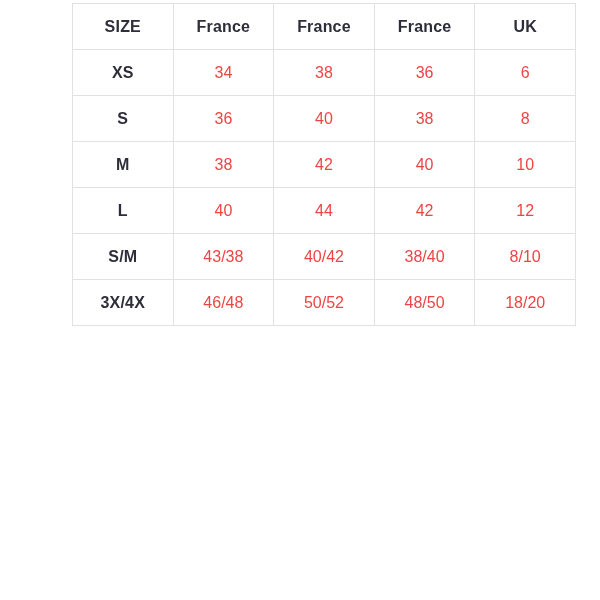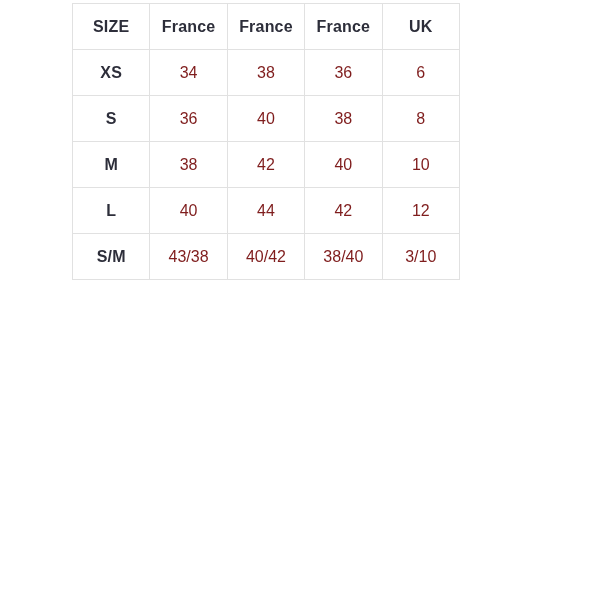--- a/index.html
+++ b/index.html
@@ -18,40 +18,40 @@
     background: #ffffff;
   }
   .tables-wrap {
     position: absolute;
     left: 72px;
     top: 3px;
     width: 440px;
   }
   table.size-table {
     border-collapse: collapse;
-    width: 388px;
+    width: 504px;
     table-layout: fixed;
     border-radius: 27px;
   }
   table.size-table td {
     border: 1px solid #e1e1e1;
     height: 46px;
     text-align: center;
     vertical-align: middle;
     font-size: 16px;
     padding: 0;
   }
   td.head, td.label {
     font-weight: 700;
     color: #2d2e3a;
     letter-spacing: 0.2px;
   }
   td.val {
     font-weight: 400;
-    color: #7f1d1d;
+    color: #ef4444;
   }
   .gap {
     height: 27px;
   }
 </style>
 </head>
 <body>
 
 <div class="page">
   <div class="tables-wrap">
@@ -91,21 +91,28 @@
           <td class="val">40</td>
           <td class="val">44</td>
           <td class="val">42</td>
           <td class="val">12</td>
         </tr>
         <tr>
           <td class="label">S/M</td>
           <td class="val">43/38</td>
           <td class="val">40/42</td>
           <td class="val">38/40</td>
-          <td class="val">3/10</td>
+          <td class="val">8/10</td>
+        </tr>
+        <tr>
+          <td class="label">3X/4X</td>
+          <td class="val">46/48</td>
+          <td class="val">50/52</td>
+          <td class="val">48/50</td>
+          <td class="val">18/20</td>
         </tr>
       </tbody>
     </table>
 
     <div class="gap"></div>
 
 
   </div>
 </div>
 

